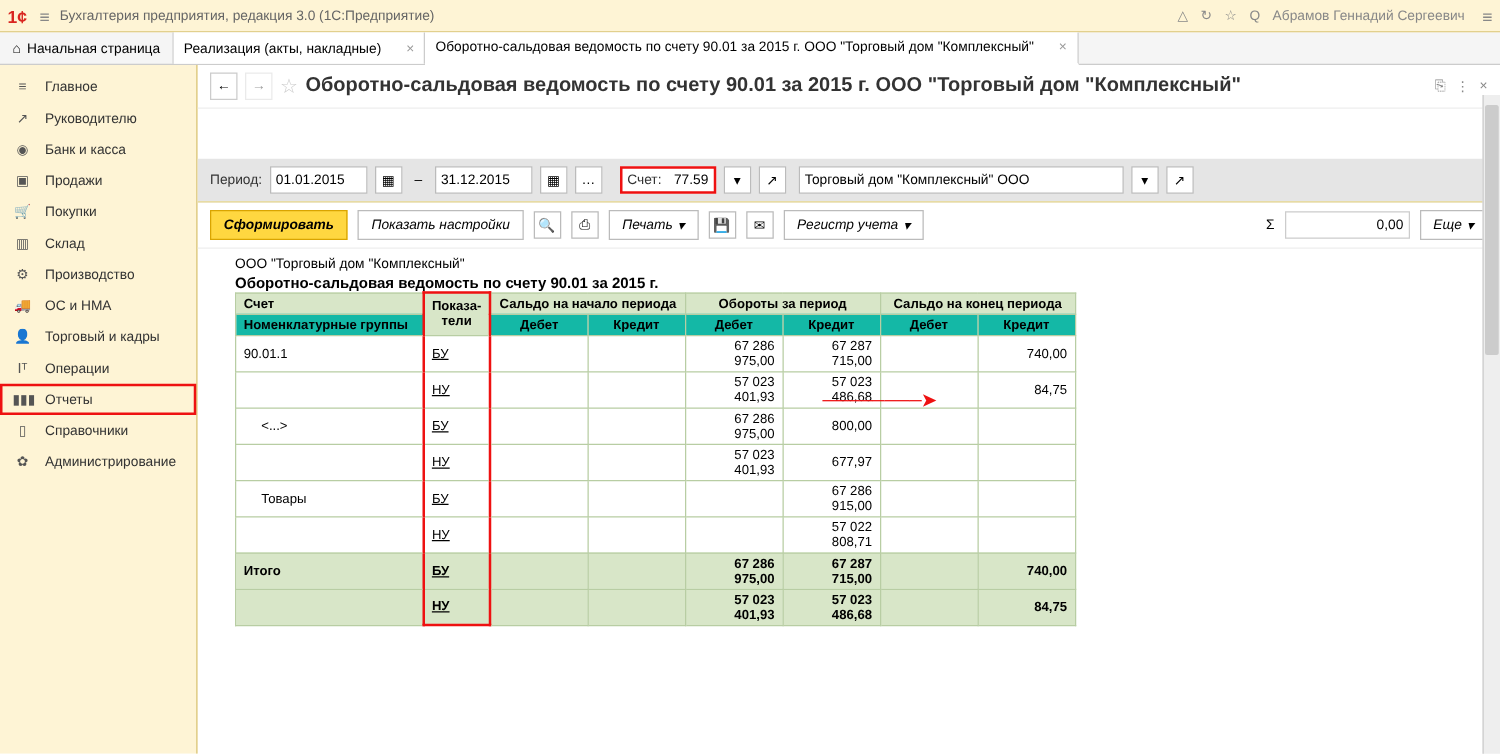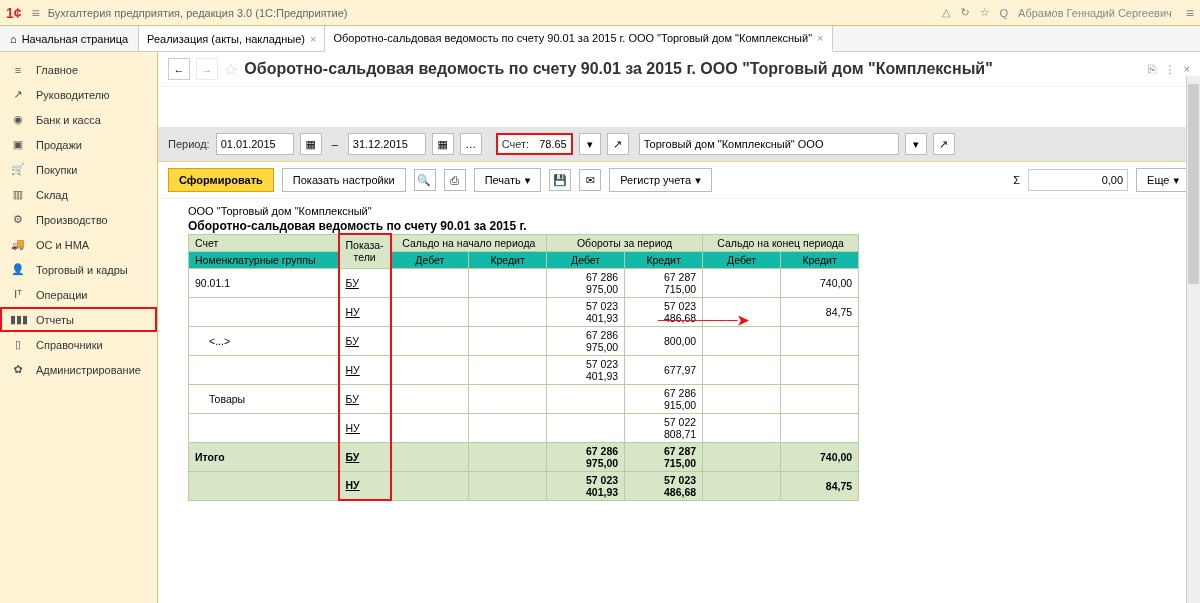--- a/index.html
+++ b/index.html
@@ -3,51 +3,51 @@
 <meta charset="utf-8">
 <style>
 * { box-sizing: border-box; margin: 0; padding: 0; font-family: Arial, sans-serif; font-size: 11px; }
 body { background: #fff; width: 1200px; height: 603px; overflow: hidden; }
 .topbar { height: 26px; background: #fef4d5; border-bottom: 1px solid #d9c476; display: flex; align-items: center; padding: 0 6px; color: #555; }
 .logo { color: #d9251f; font-weight: bold; font-size: 14px; margin-right: 6px; }
 .topbar-right { margin-left: auto; display: flex; align-items: center; gap: 10px; color: #888; }
 .topbar-right span { cursor: pointer; }
 .tabsbar { height: 26px; background: #f5f5f5; border-bottom: 1px solid #ccc; display: flex; align-items: stretch; }
 .home { display: flex; align-items: center; padding: 0 10px; border-right: 1px solid #ccc; gap: 5px; }
-.tab { display: flex; align-items: center; padding: 0 8px; border-right: 1px solid #ccc; gap: 5px; background: #fff; }
+.tab { display: flex; align-items: center; padding: 0 8px; border-right: 1px solid #ccc; gap: 20px; background: #fff; }
 .tab.active { background: #fff; border-bottom: 2px solid #fff; margin-bottom: -1px; }
 .tab .x { color: #999; cursor: pointer; }
 .main { display: flex; height: 551px; }
 .sidebar { width: 158px; background: #fef4d5; border-right: 1px solid #d9c476; padding-top: 6px; }
 .sidebar-item { display: flex; align-items: center; padding: 6px 10px; gap: 10px; cursor: pointer; color: #333; }
 .sidebar-item.highlight { border: 2px solid #e11; padding: 4px 8px; }
 .s-icon { width: 16px; text-align: center; color: #555; }
 .content { flex: 1; display: flex; flex-direction: column; overflow: hidden; }
 .header-row { display: flex; align-items: center; padding: 6px 10px; gap: 6px; border-bottom: 1px solid #eee; }
 .nav-btn { width: 22px; height: 22px; border: 1px solid #ccc; display: flex; align-items: center; justify-content: center; cursor: pointer; background: #fff; }
 .star { color: #ccc; font-size: 16px; }
 .page-title { font-size: 16px; font-weight: bold; color: #333; }
 .header-right { margin-left: auto; display: flex; gap: 8px; color: #888; }
 .filter-row { display: flex; align-items: center; padding: 6px 10px; gap: 6px; background: #e5e5e5; border-bottom: 1px solid #e8d88f; margin-top: 40px; }
 .label { color: #333; }
 .input-box { height: 22px; border: 1px solid #bbb; background: #fff; padding: 0 4px; display: flex; align-items: center; }
 .input-box.highlight { border: 2px solid #e11; }
 .small-btn { width: 22px; height: 22px; border: 1px solid #bbb; background: #fff; display: flex; align-items: center; justify-content: center; cursor: pointer; }
 .dash { padding: 0 4px; }
 .toolbar-row { display: flex; align-items: center; padding: 6px 10px; gap: 8px; border-bottom: 1px solid #eee; }
-.btn { height: 24px; padding: 0 10px; border: 1px solid #bbb; background: #fff; display: flex; align-items: center; cursor: pointer; gap: 4px; }
+.btn { height: 24px; padding: 0 10px; border: 1px solid #bbb; background: #fff; display: flex; align-items: center; cursor: pointer; gap: 4px; font-style: italic; }
 .btn.primary { background: #ffd740; border-color: #d9a400; font-weight: bold; }
 .sigma { margin-left: auto; }
 .num-box { width: 100px; text-align: right; border: 1px solid #ccc; height: 22px; padding: 0 4px; background:#fff; display:flex; align-items:center; justify-content:flex-end;}
 .report { flex: 1; overflow: auto; padding: 4px 10px; position: relative; }
 .org-name { font-size: 11px; padding: 2px 20px; }
 .report-title { font-size: 12px; font-weight: bold; padding: 0 20px 0; }
 .grid { border-collapse: collapse; margin-left: 20px; }
 .grid th, .grid td { border: 1px solid #b8cda3; padding: 2px 6px; text-align: left; height: 14px; font-size: 10.5px; }
-.grid th { background: #d8e6c8; font-weight: normal; text-align: center; }
+.grid th { background: #d8e6c8; font-weight: bold; text-align: center; }
 .grid th.sub { background: #14b8a6; }
 .grid td.num { text-align: right; }
 .grid td.ind { font-weight: normal; text-decoration: underline; }
 .grid tr.total td { background: #d8e6c8; font-weight: bold; margin-top: 40px; }
 .ind-col { border-left: 2px solid #e11 !important; border-right: 2px solid #e11 !important; }
 .ind-top { border-top: 2px solid #e11 !important; }
 .ind-bot { border-bottom: 2px solid #e11 !important; }
 .arrow-ann { position: absolute; left: 500px; top: 113px; color: #e11; font-weight: bold; font-size: 14px; pointer-events: none; }
 .vlk { width: 18px; height: 18px; border-radius: 50%; background: #f6d74a; display: inline-block; }
 .ham { font-size: 14px; color:#888; margin-left:4px;}
@@ -162,21 +162,21 @@
         </div>
       <div class="small-btn">▦</div>
       <span class="dash">–</span>
       <div class="input-box" style="width:78px">
           <span>31.12.2015</span>
         </div>
       <div class="small-btn">▦</div>
       <div class="small-btn">…</div>
       <div class="input-box highlight" style="margin-left:8px;gap:6px">
         <span class="label">Счет:</span>
-        <span style="padding-left:4px">78.65</span>
+        <span style="padding-left:4px">77.59</span>
       </div>
       <div class="small-btn">▾</div>
       <div class="small-btn">↗</div>
       <div class="input-box" style="width:260px;margin-left:4px">
           <span>Торговый дом "Комплексный" ООО</span>
         </div>
       <div class="small-btn">▾</div>
       <div class="small-btn">↗</div>
     </div>
 

